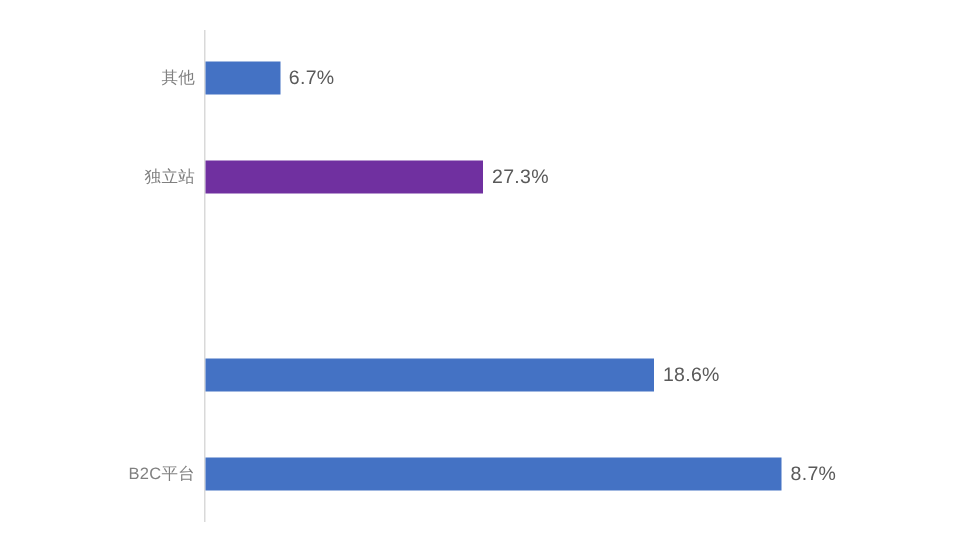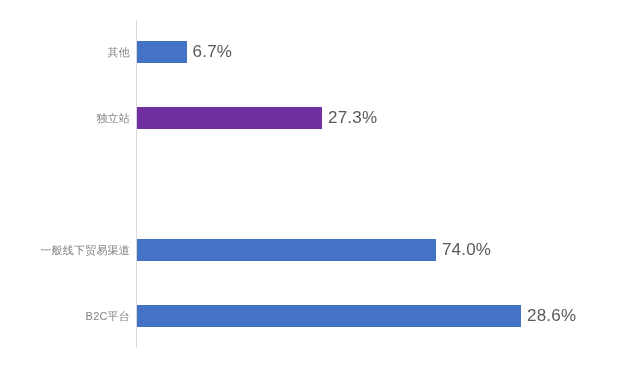--- a/index.html
+++ b/index.html
@@ -82,21 +82,21 @@
     height: 22px;
     background: #4472c4;
     flex: none;
   }
 
   .bar.accent {
     background: #7030a0;
   }
 
   .value-label {
-    font-size: 17px;
+    font-size: 13px;
     line-height: 22px;
     color: #5a5a5a;
     margin-left: 6px;
     white-space: nowrap;
     letter-spacing: 0.2px;
   }
 </style>
 </head>
 <body>
 
@@ -115,29 +115,28 @@
           </div>
         </div>
         <div class="bar-row" style="top: 87px;">
           <div class="cat-label">独立站</div>
           <div class="bar-wrap">
             <div class="bar accent" style="width: 185px; background: rgb(112, 48, 160);"></div>
             <div class="value-label">27.3%</div>
           </div>
         </div>
         <div class="bar-row" style="top: 219px;">
-          <div class="cat-label">一般线下贸易渠道</div>
           <div class="bar-wrap">
             <div class="bar" style="width: 298.96px; background: rgb(68, 114, 196);"></div>
-            <div class="value-label">74.0%</div>
+            <div class="value-label">18.6%</div>
           </div>
         </div>
         <div class="bar-row" style="top: 285px;">
           <div class="cat-label">B2C平台</div>
           <div class="bar-wrap">
             <div class="bar" style="width: 384.06px; background: rgb(68, 114, 196);"></div>
-            <div class="value-label">28.6%</div>
+            <div class="value-label">8.7%</div>
           </div>
         </div>
       </div>
 
   </div>
 </div>
 
 </body></html>

